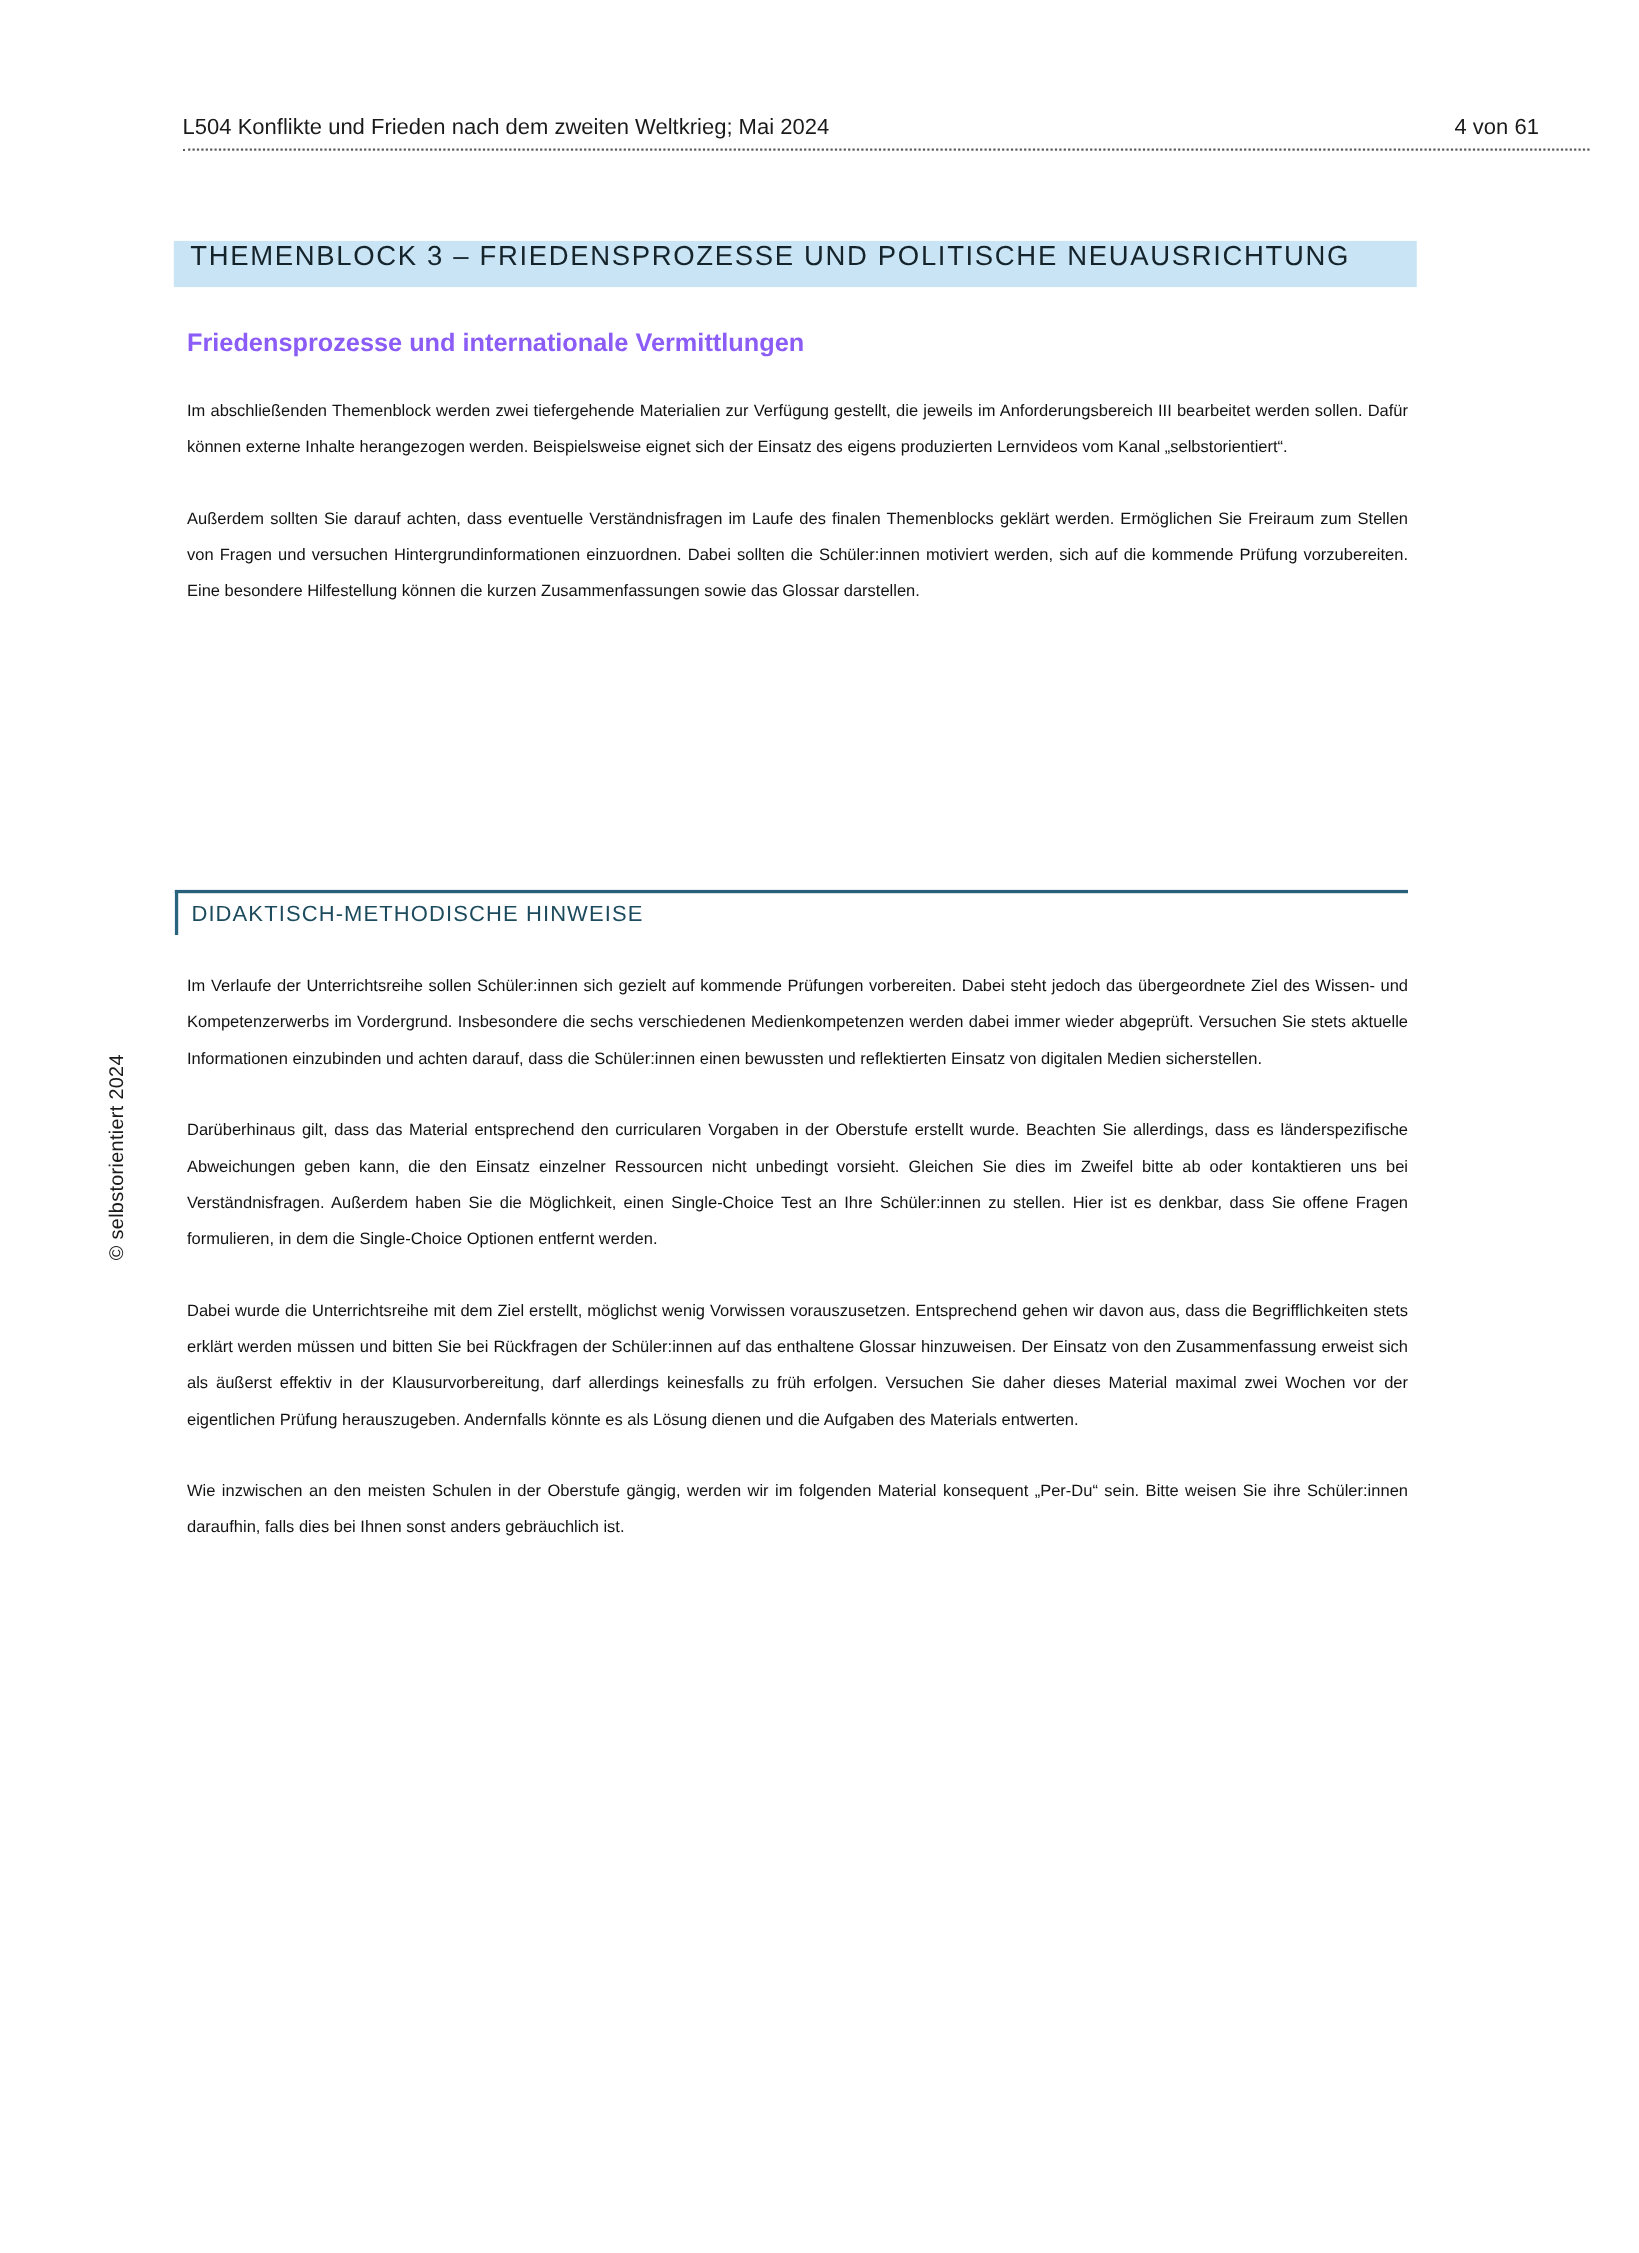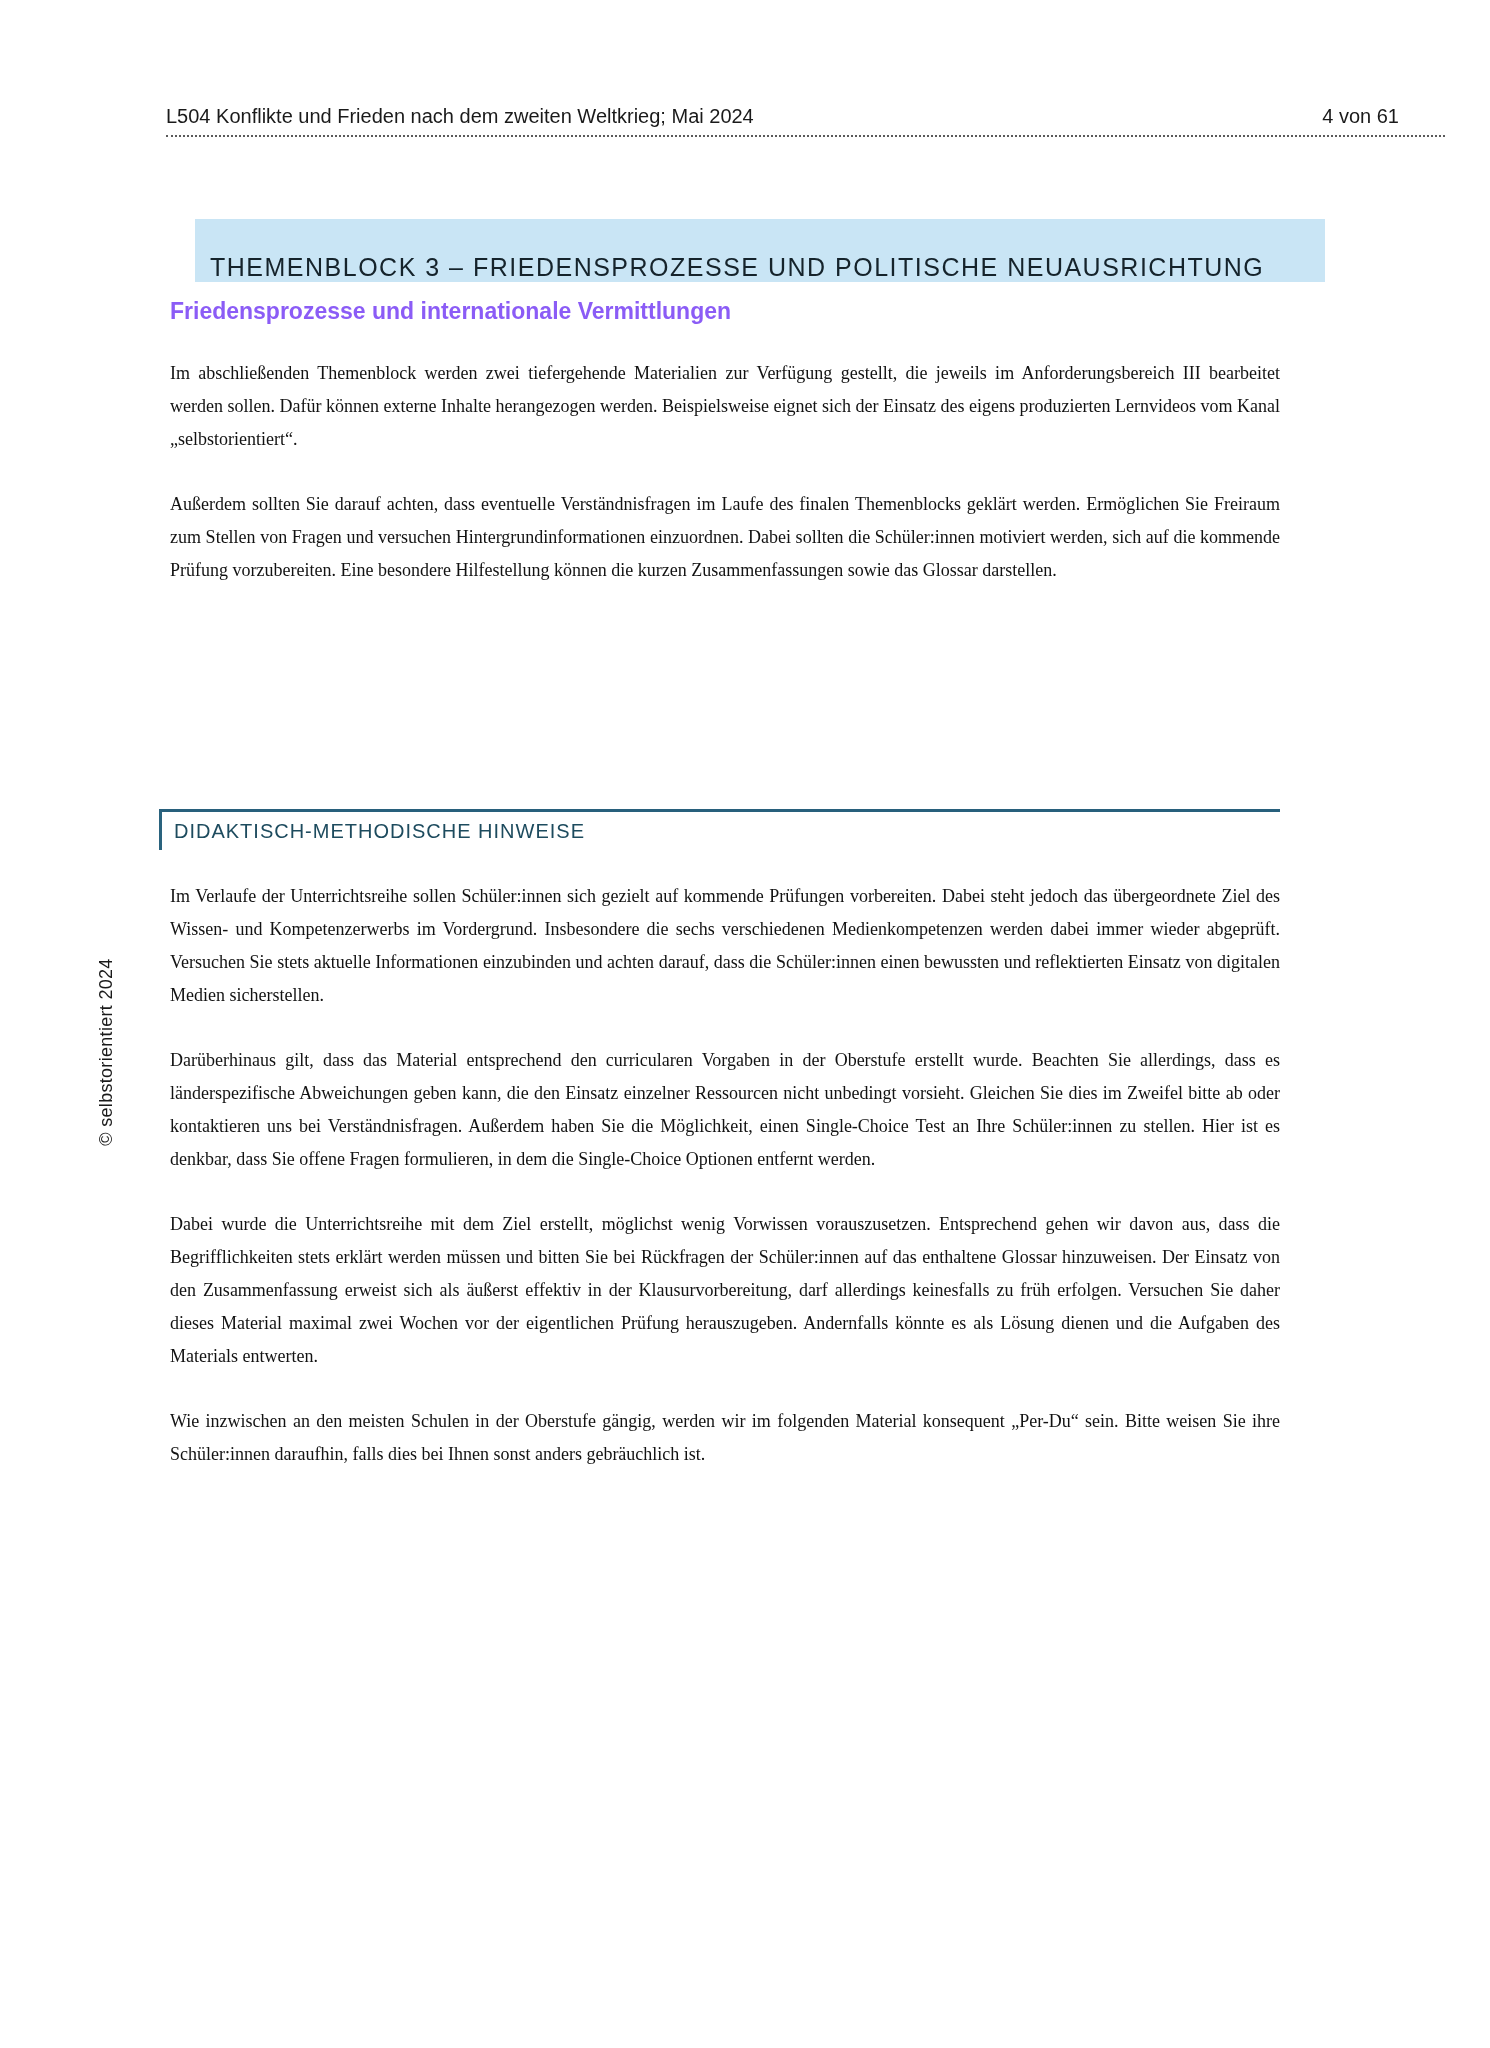--- a/index.html
+++ b/index.html
@@ -21,34 +21,33 @@
 
   
   .watermark{
     position:absolute;left:106px;top:1052px;
     transform:translate(-50%,-50%) rotate(-90deg);
     white-space:nowrap;font-size:18px;color:#1a1a1a;letter-spacing:0.3px;
   }
 
   
   .banner{
-    position:absolute;left:158px;top:219px;width:1130px;height:63px;
-    background:#c9e5f5;display:flex;align-items:flex-end;
+    position:absolute;left:158px;top:219px;width:1130px;height:42px;
+    background:#c9e5f5;display:flex;align-items:flex-start;
     padding-left:15px;box-sizing:border-box;
     font-size:25px;letter-spacing:1.5px;font-weight:500;color:#15232b;
     white-space:nowrap;
-    margin-left:37px;
   }
 
   
   .section-1{position:absolute;left:170px;top:297px;width:1110px;}
   .subhead{font-size:23px;font-weight:700;line-height:28px;margin:0 0 32px 0;color:#8b5cf6;}
   .para{
-    font-size:18px;line-height:33px;text-align:justify;
-    margin:0 0 32px 0;color:#121212;font-family:Liberation Serif, serif;
+    font-size:15px;line-height:33px;text-align:justify;
+    margin:0 0 32px 0;color:#121212;
   }
   .para:last-child{margin-bottom:0;}
 
   
   .didaktik-head{
     position:absolute;left:159px;top:809px;width:1121px;box-sizing:border-box;
     border-top:3px solid #28607c;border-left:3px solid #2a637e;
     padding:8px 0 7px 12px;
     font-size:20px;letter-spacing:1px;font-weight:500;color:#1d4b5e;
     white-space:nowrap;

